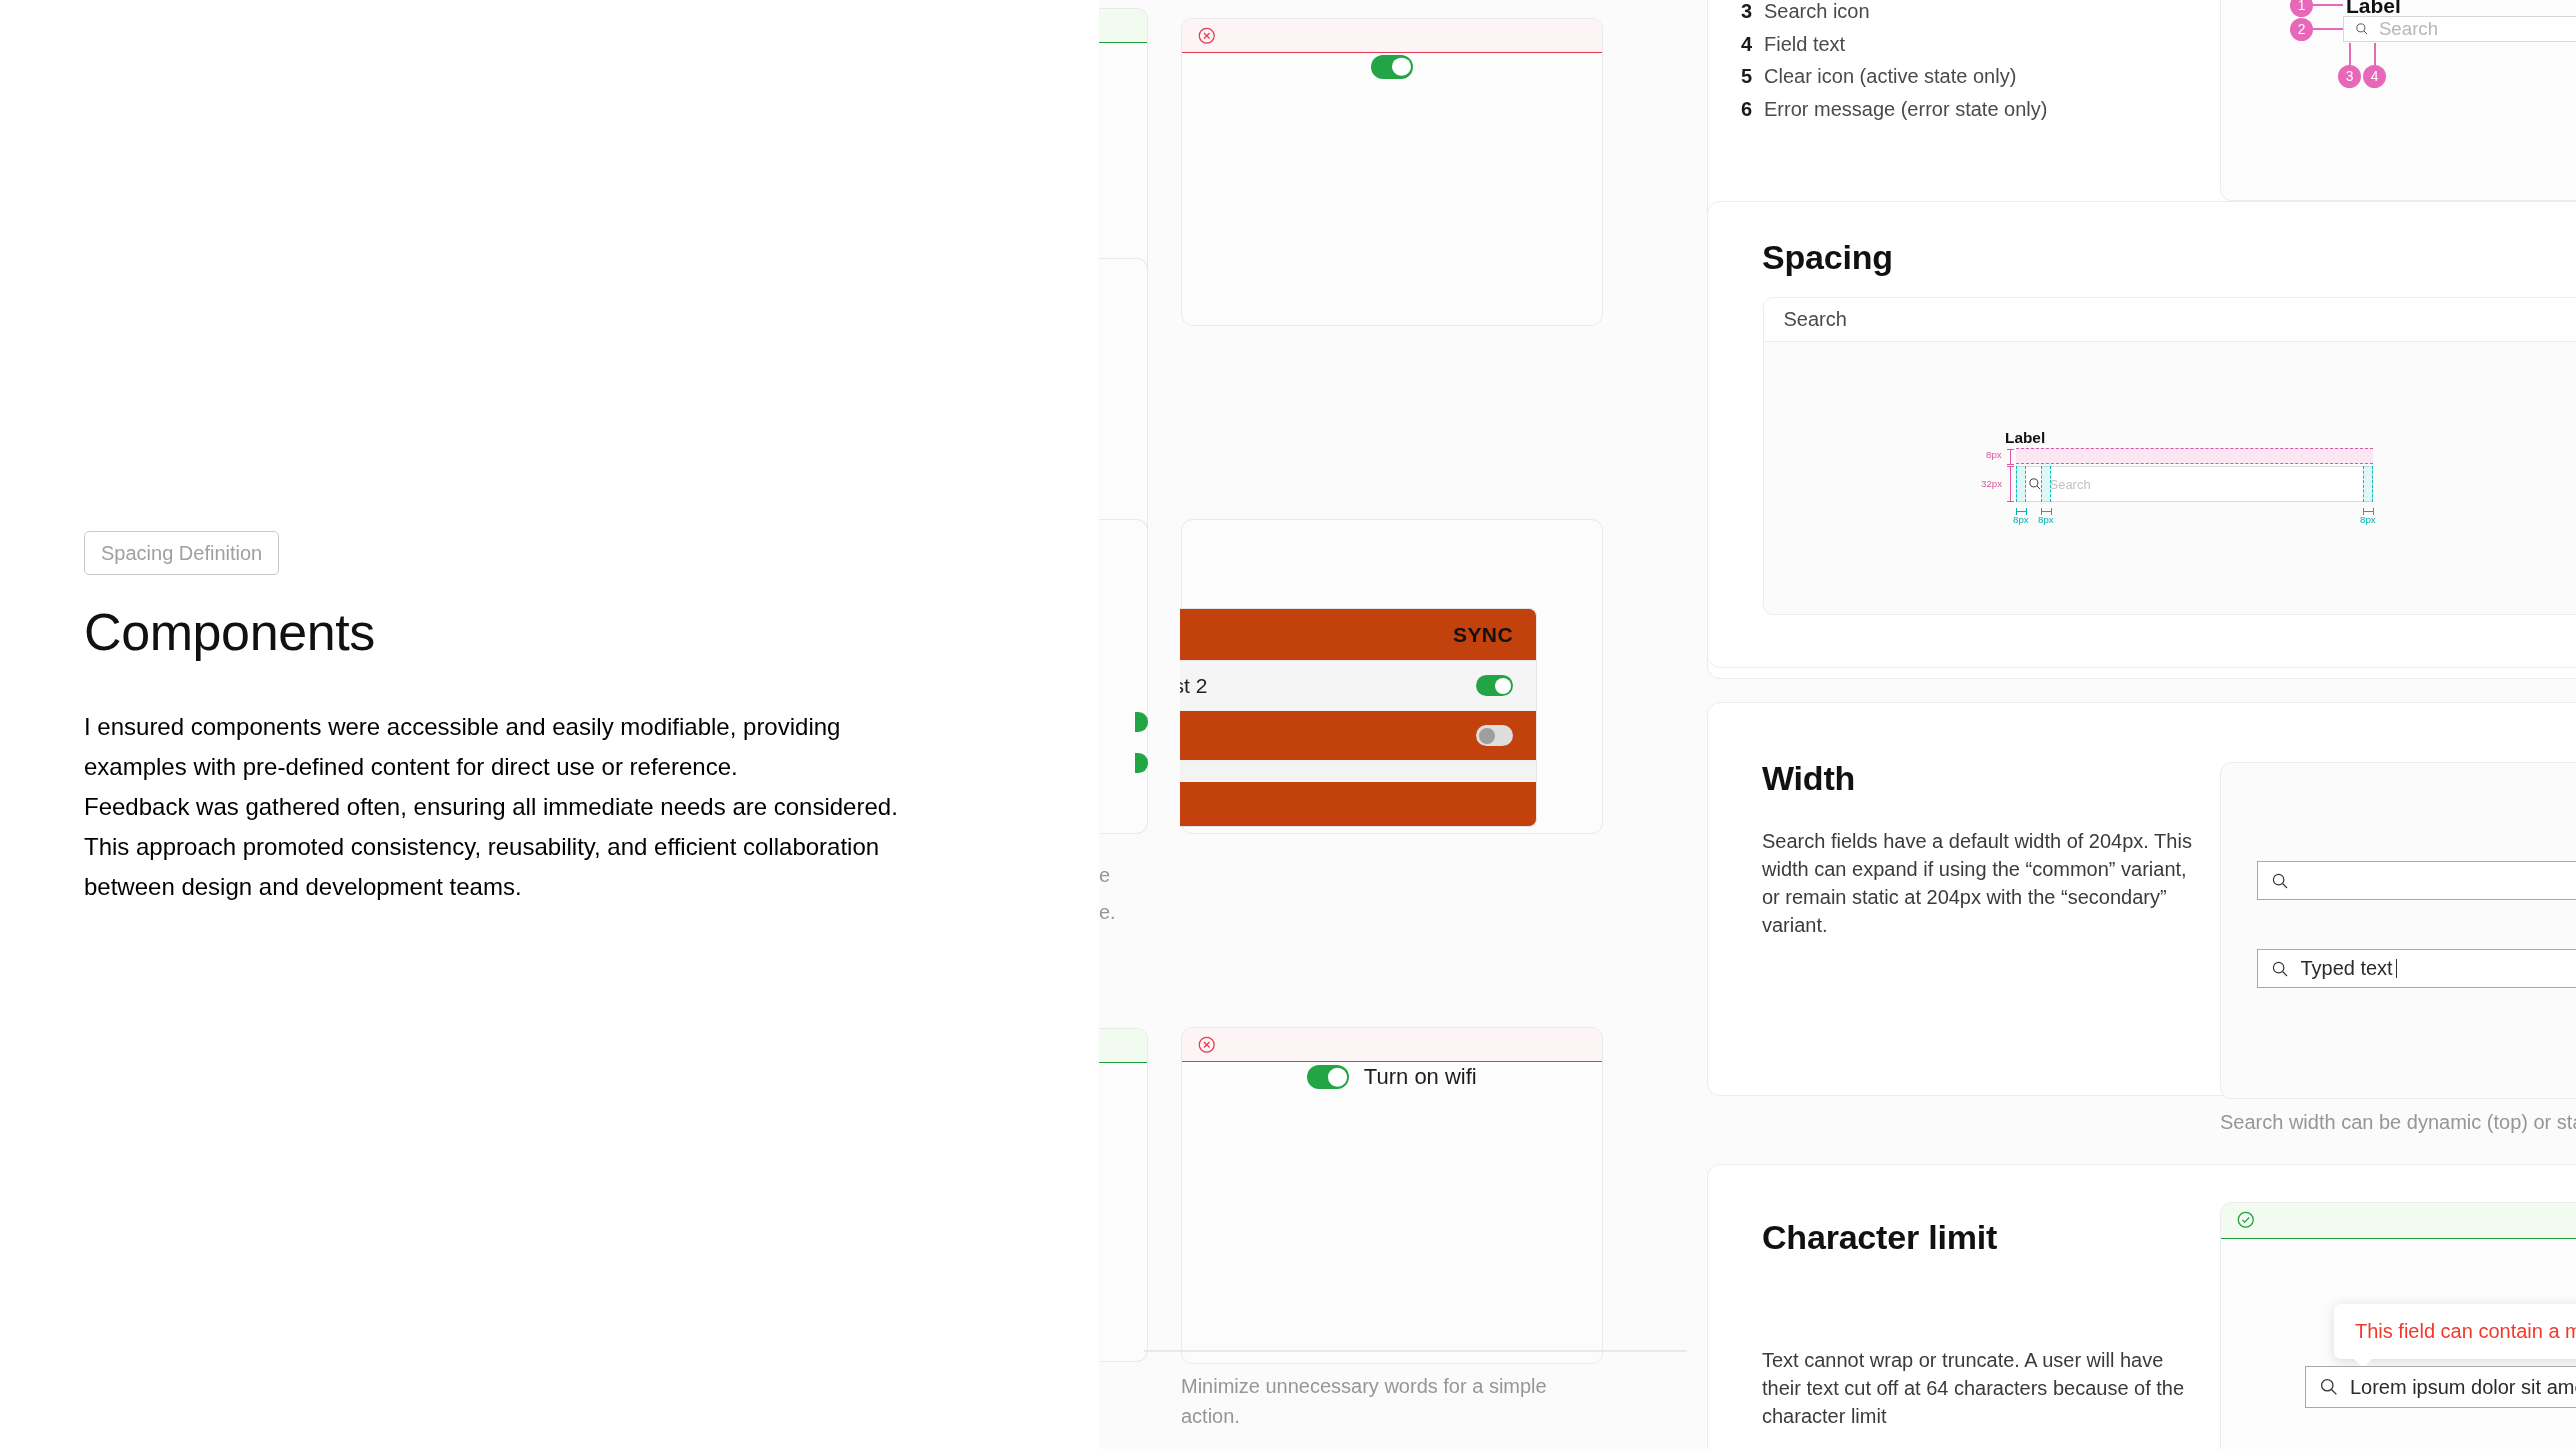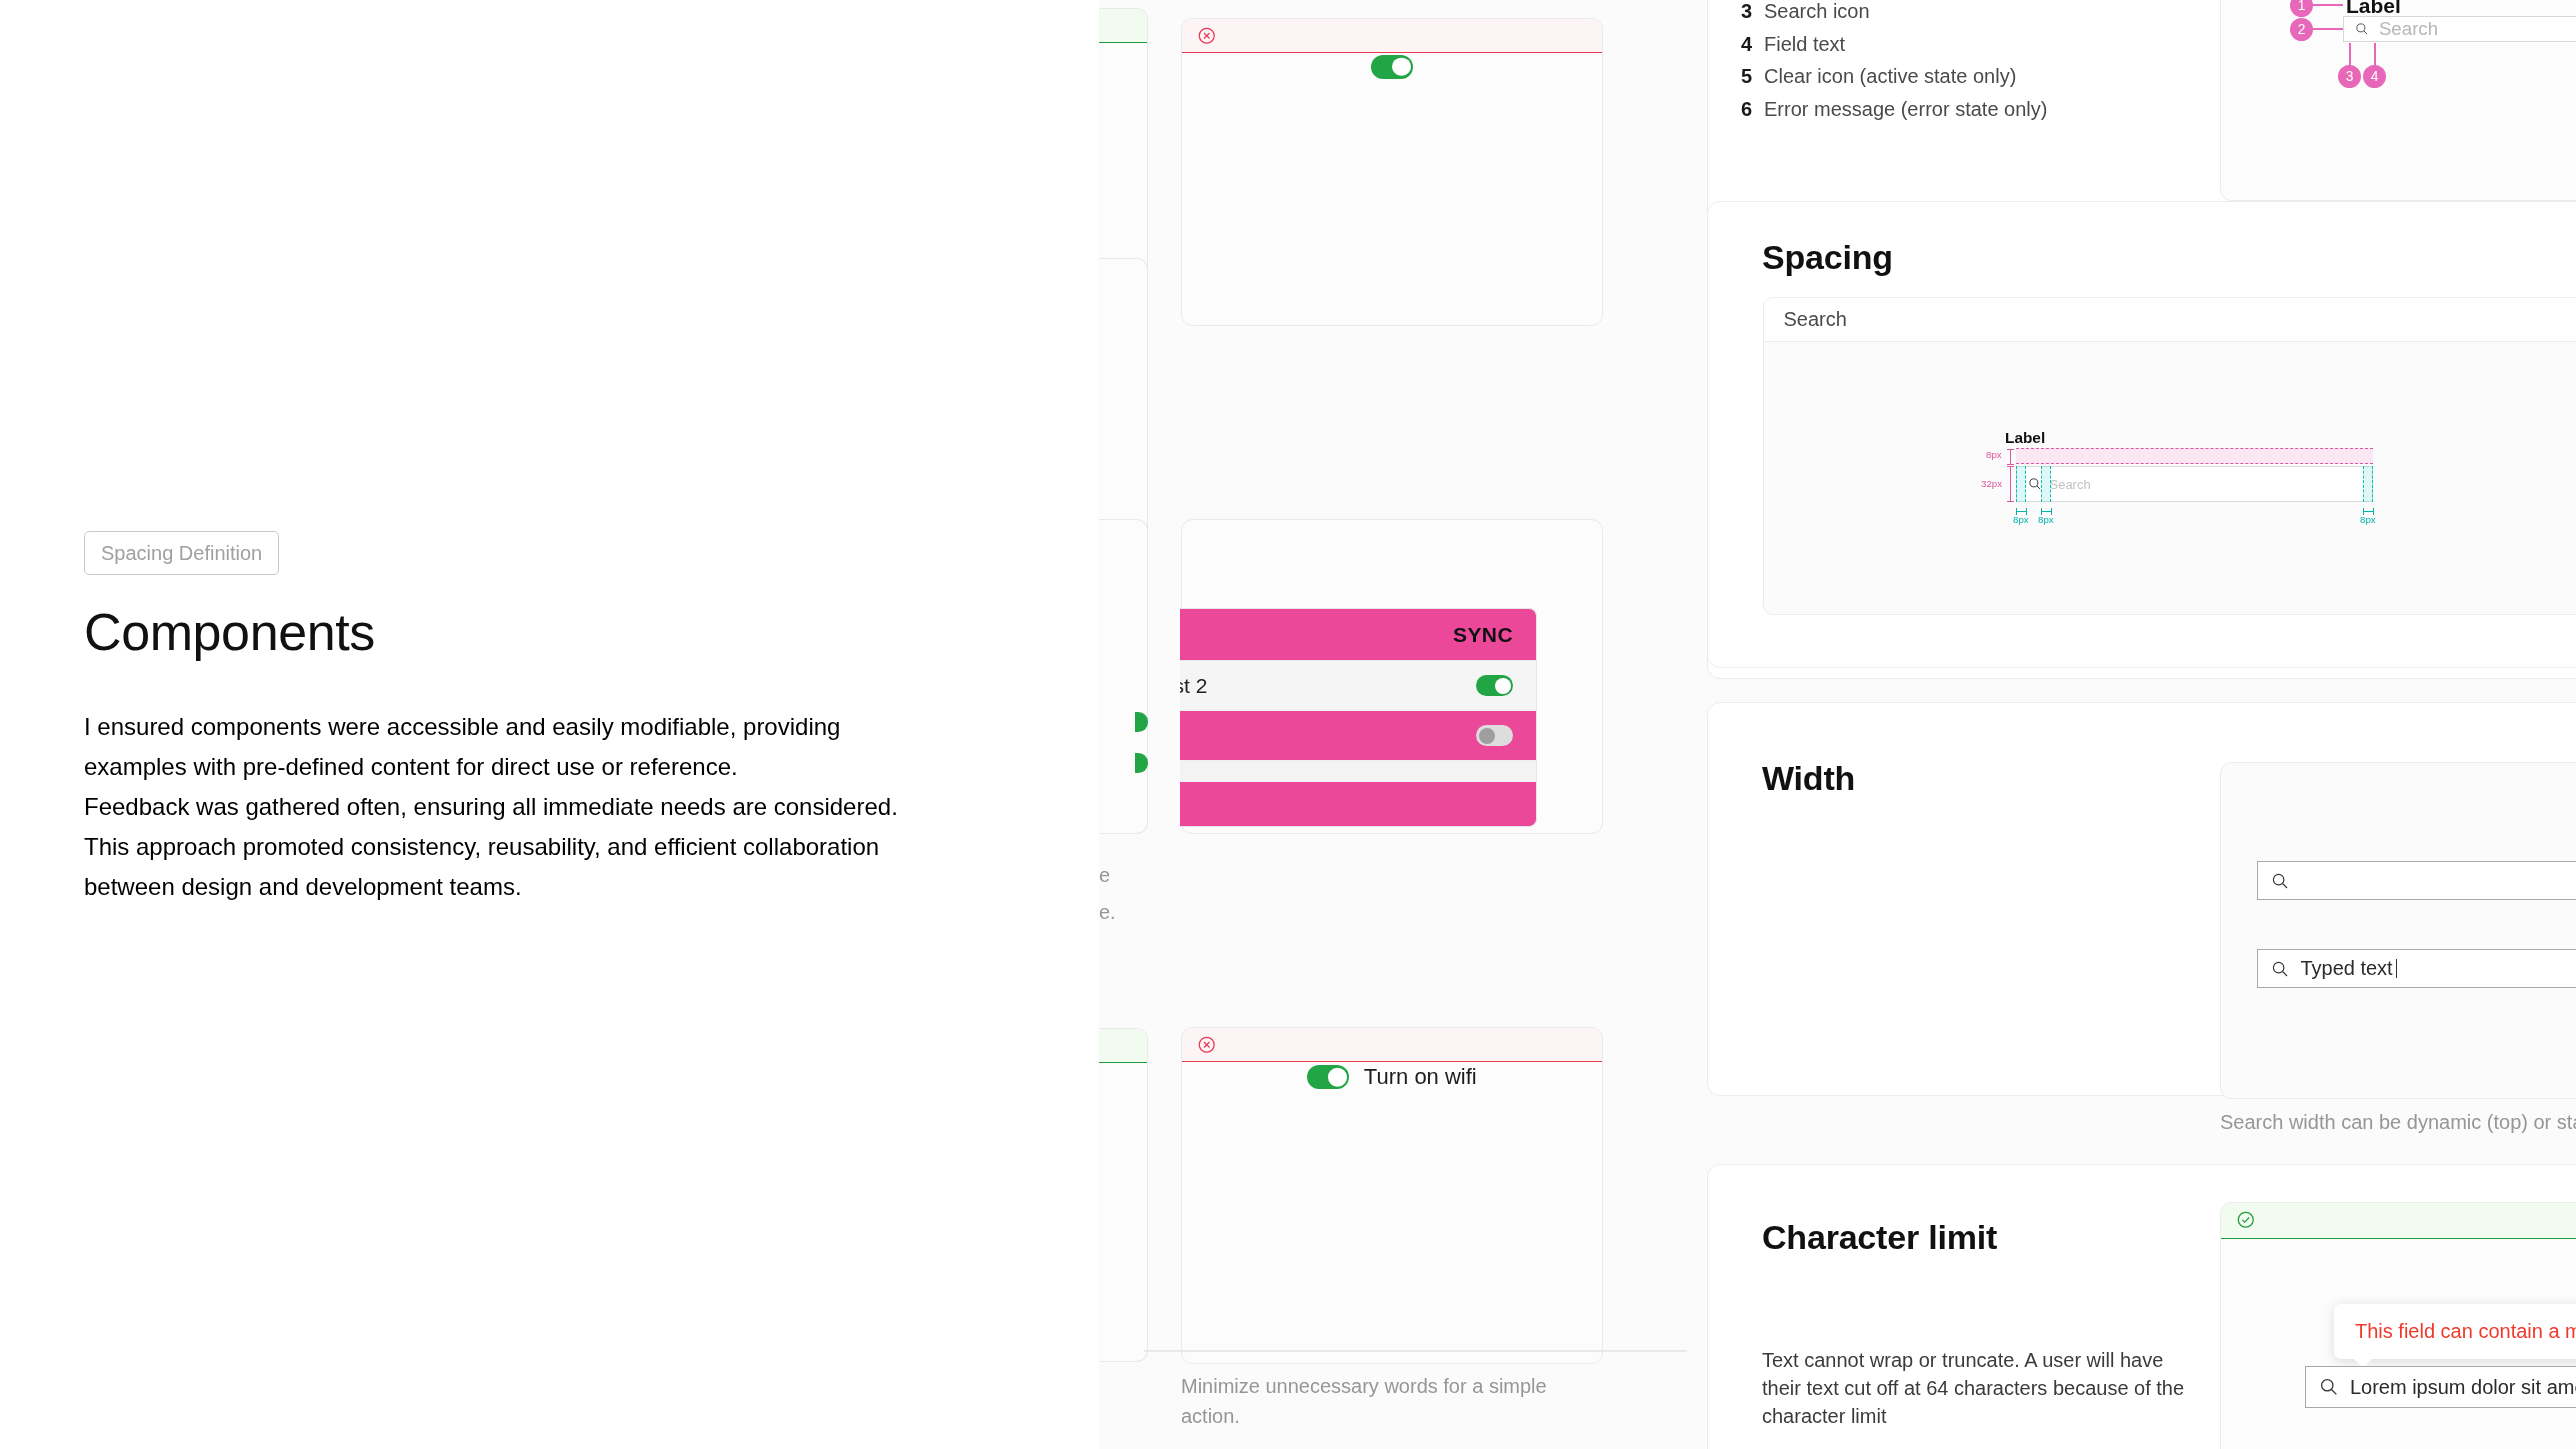--- a/index.html
+++ b/index.html
@@ -82,21 +82,21 @@
   .switch .knob { position: absolute; border-radius: 50%; top: 50%; transform: translateY(-50%); }
   .switch.on .knob  { background:#fff; right: 2.4px; }
   .switch.off .knob { background:#9e9e9e; left: 3.2px; }
   .sw-lg { width: 42px; height: 23.5px; }
   .sw-lg .knob { width: 18.7px; height: 18.7px; }
   .sw-md { width: 37px; height: 21px; }
   .sw-md .knob { width: 16px; height: 16px; }
 
   
   .sync-panel {
-    position: absolute; background: #ec4899; border: 0.8px solid #e4e4e4;
+    position: absolute; background: #c2410c; border: 0.8px solid #e4e4e4;
     border-top-left-radius: 0; border-top-right-radius: 8px;
     border-bottom-right-radius: 8px; border-left: none; overflow: hidden;
   }
   .sync-head {
     height: 52px; display: flex; align-items: center; justify-content: flex-end;
     padding-right: 23px; border-bottom: 0.8px solid #e8e8e8;
     font-size: 21px; font-weight: 700; color: #111; letter-spacing: 0.4px;
   }
   .sync-row {
     height: 50px; display: flex; align-items: center; justify-content: space-between;
@@ -384,20 +384,21 @@
   <div class="sp-dimtext-teal" style="left:2038px; top:514px;">8px</div>
 
   <div class="sp-hline-teal" style="left:2363px; top:511px; width:10.5px;"></div>
   <div class="sp-cap-teal" style="left:2363px; top:508px;"></div>
   <div class="sp-cap-teal" style="left:2373px; top:508px;"></div>
   <div class="sp-dimtext-teal" style="left:2360px; top:514px;">8px</div>
 
   <div class="panel" style="left:1707px; top:702px; width:908px; height:394px;"></div>
 
   <div class="sec-title" style="position:absolute; left:1762px; top:759px;">Width</div>
+  <div class="sec-body" style="position:absolute; left:1762px; top:827px; width:430px;">Search fields have a default width of 204px. This width can expand if using the “common” variant, or remain static at 204px with the “secondary” variant.</div>
 
   <div class="demo-box" style="left:2220px; top:762px; width:422px; height:337px;">
   </div>
   <div class="sfield" style="left:2257px; top:861px; width:406px;">
     <svg width="18" height="18" viewBox="0 0 20 20">
       <circle cx="8.5" cy="8.5" r="5.8" fill="none" stroke="#333" stroke-width="1.3"></circle>
       <line x1="12.8" y1="12.8" x2="17.8" y2="17.8" stroke="#333" stroke-width="1.3"></line>
     </svg>
     <span class="val"></span>
   </div>

